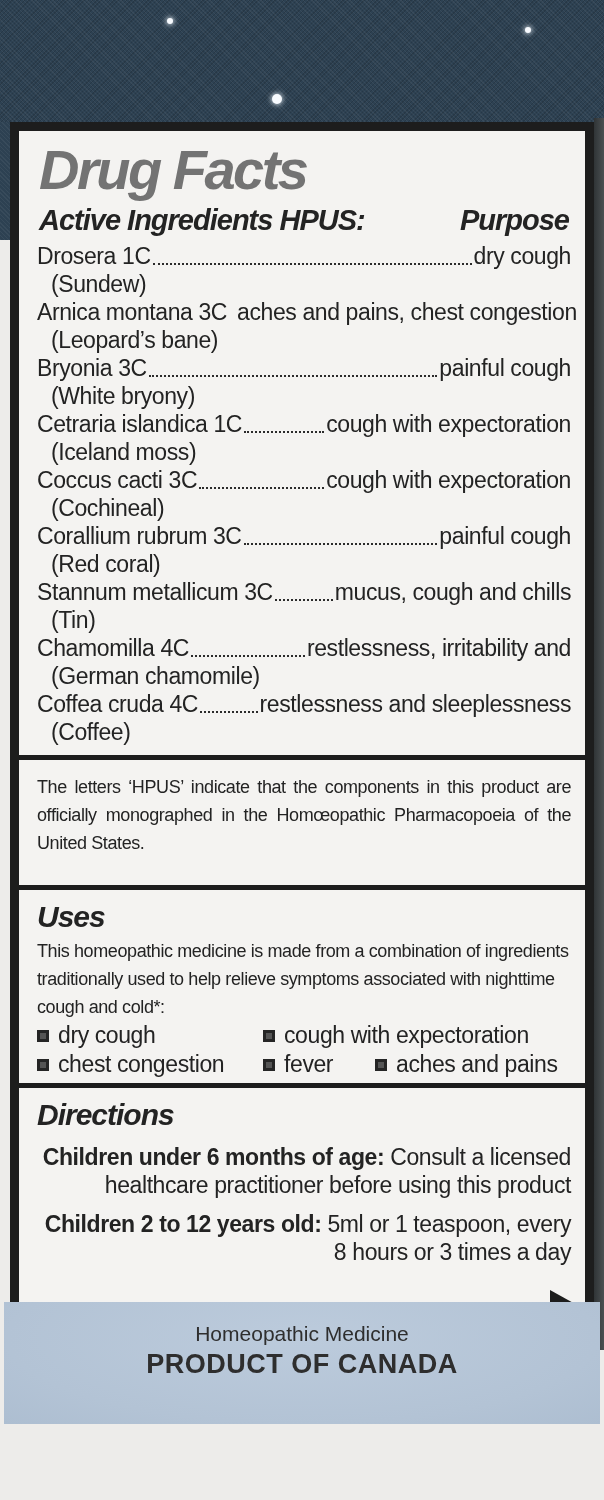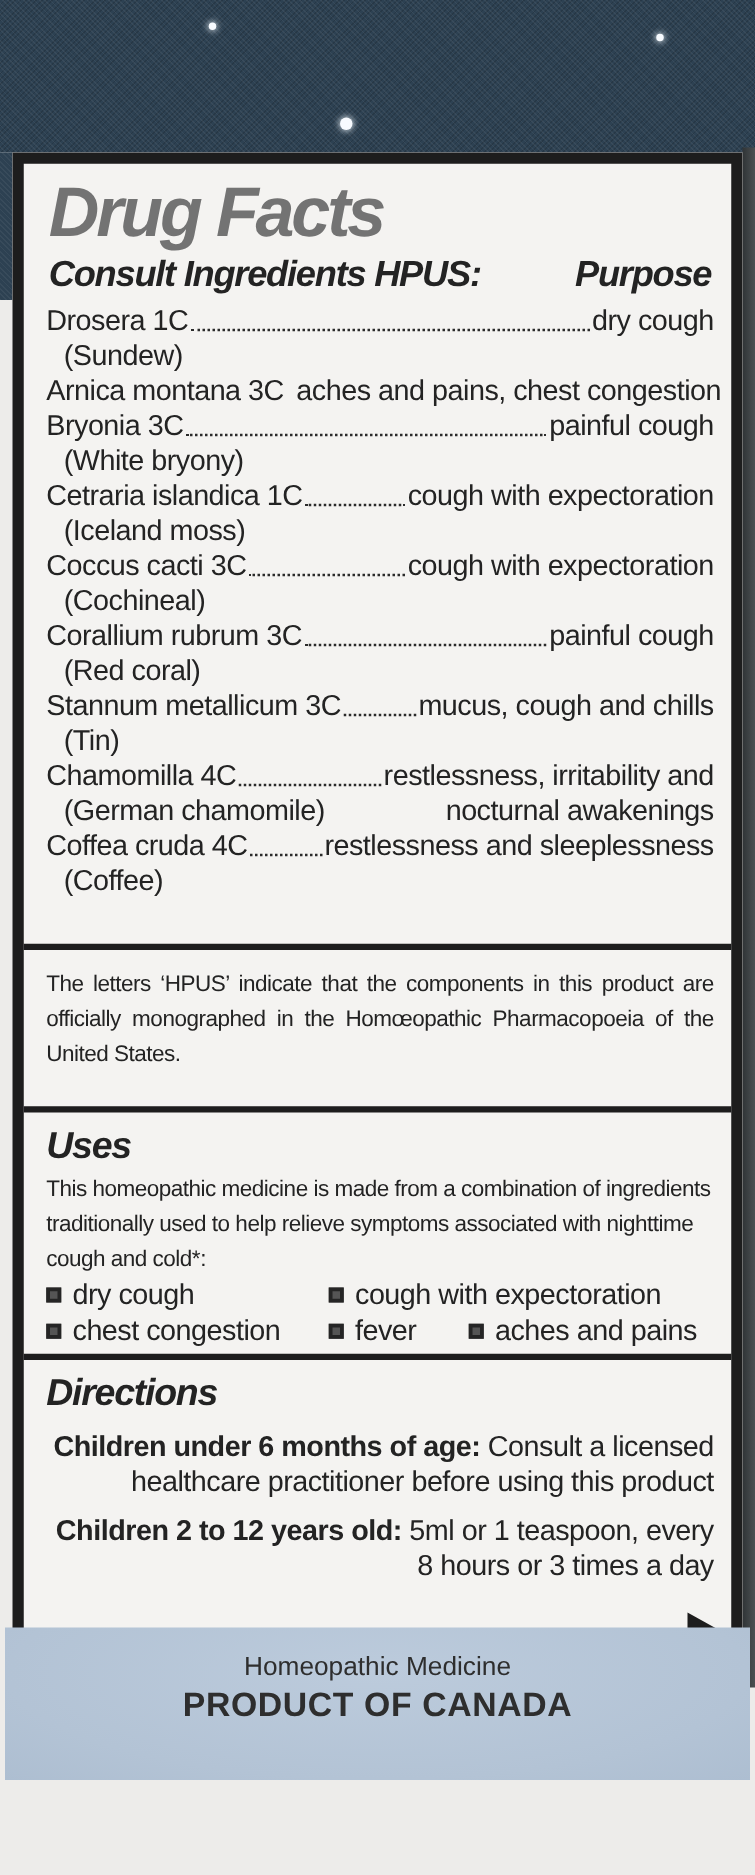--- a/index.html
+++ b/index.html
@@ -99,41 +99,44 @@
     <span class="star" style="left:272px; top:94px; width:10px; height:10px;"></span>
   </div>
   <div class="sky-left"></div>
   <div class="edge-right"></div>
 
   <div class="panel">
 
     <div class="sec sec1">
       <div class="df-title">Drug Facts</div>
       <div class="ai-head">
-        <span>Consult Ingredients HPUS:</span>
+        <span>Active Ingredients HPUS:</span>
         <span>Purpose</span>
       </div>
 
       <div class="ing">
         <div class="ing-l1">
             <span class="ing-name">Drosera 1C</span>
             <span class="lead"></span>
             <span class="ing-purpose">dry cough</span>
           </div>
         <div class="ing-l2">
             <span>(Sundew)</span>
           </div>
       </div>
 
       <div class="ing no-dots">
         <div class="ing-l1">
             <span class="ing-name">Arnica montana 3C</span>
             <span class="lead"></span>
             <span class="ing-purpose">aches and pains, chest congestion</span>
           </div>
+        <div class="ing-l2">
+            <span>(Leopard’s bane)</span>
+          </div>
       </div>
 
       <div class="ing">
         <div class="ing-l1">
             <span class="ing-name">Bryonia 3C</span>
             <span class="lead"></span>
             <span class="ing-purpose">painful cough</span>
           </div>
         <div class="ing-l2">
             <span>(White bryony)</span>
@@ -185,21 +188,20 @@
       </div>
 
       <div class="ing">
         <div class="ing-l1">
             <span class="ing-name">Chamomilla 4C</span>
             <span class="lead"></span>
             <span class="ing-purpose">restlessness, irritability and</span>
           </div>
         <div class="ing-l2">
             <span>(German chamomile)</span>
-            <span>nocturnal awakenings</span>
           </div>
       </div>
 
       <div class="ing">
         <div class="ing-l1">
             <span class="ing-name">Coffea cruda 4C</span>
             <span class="lead"></span>
             <span class="ing-purpose">restlessness and sleeplessness</span>
           </div>
         <div class="ing-l2">

